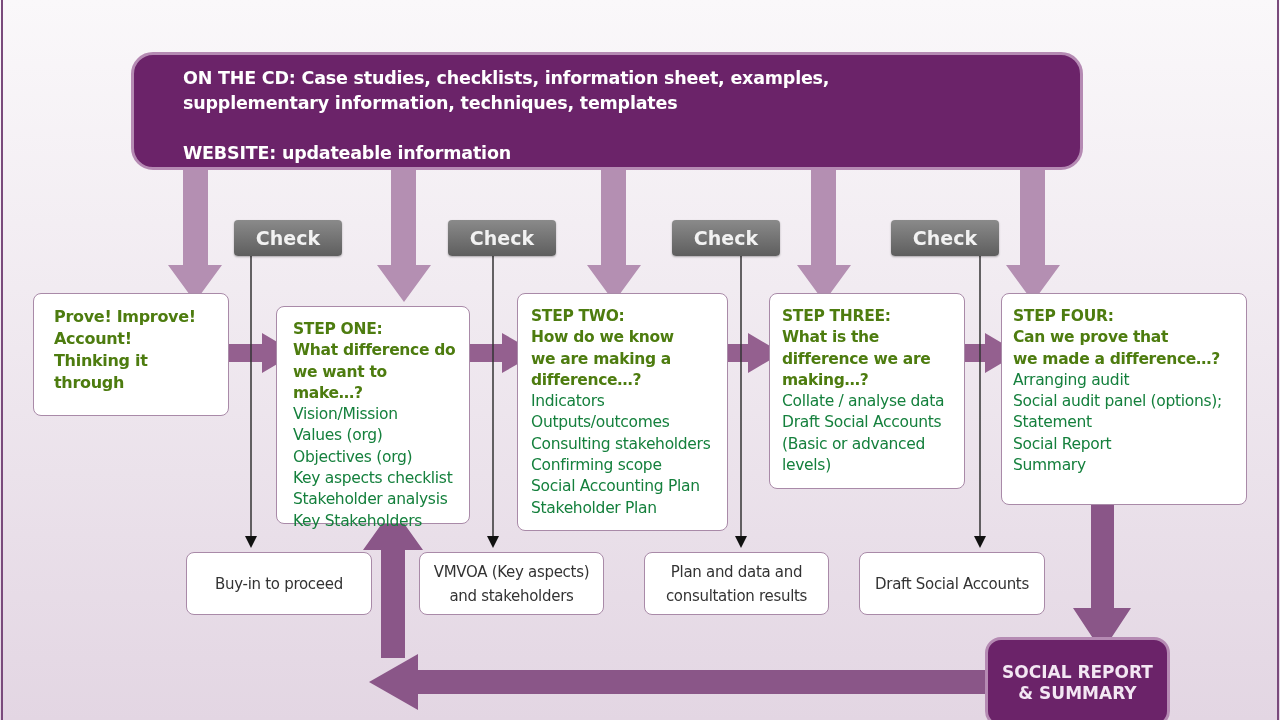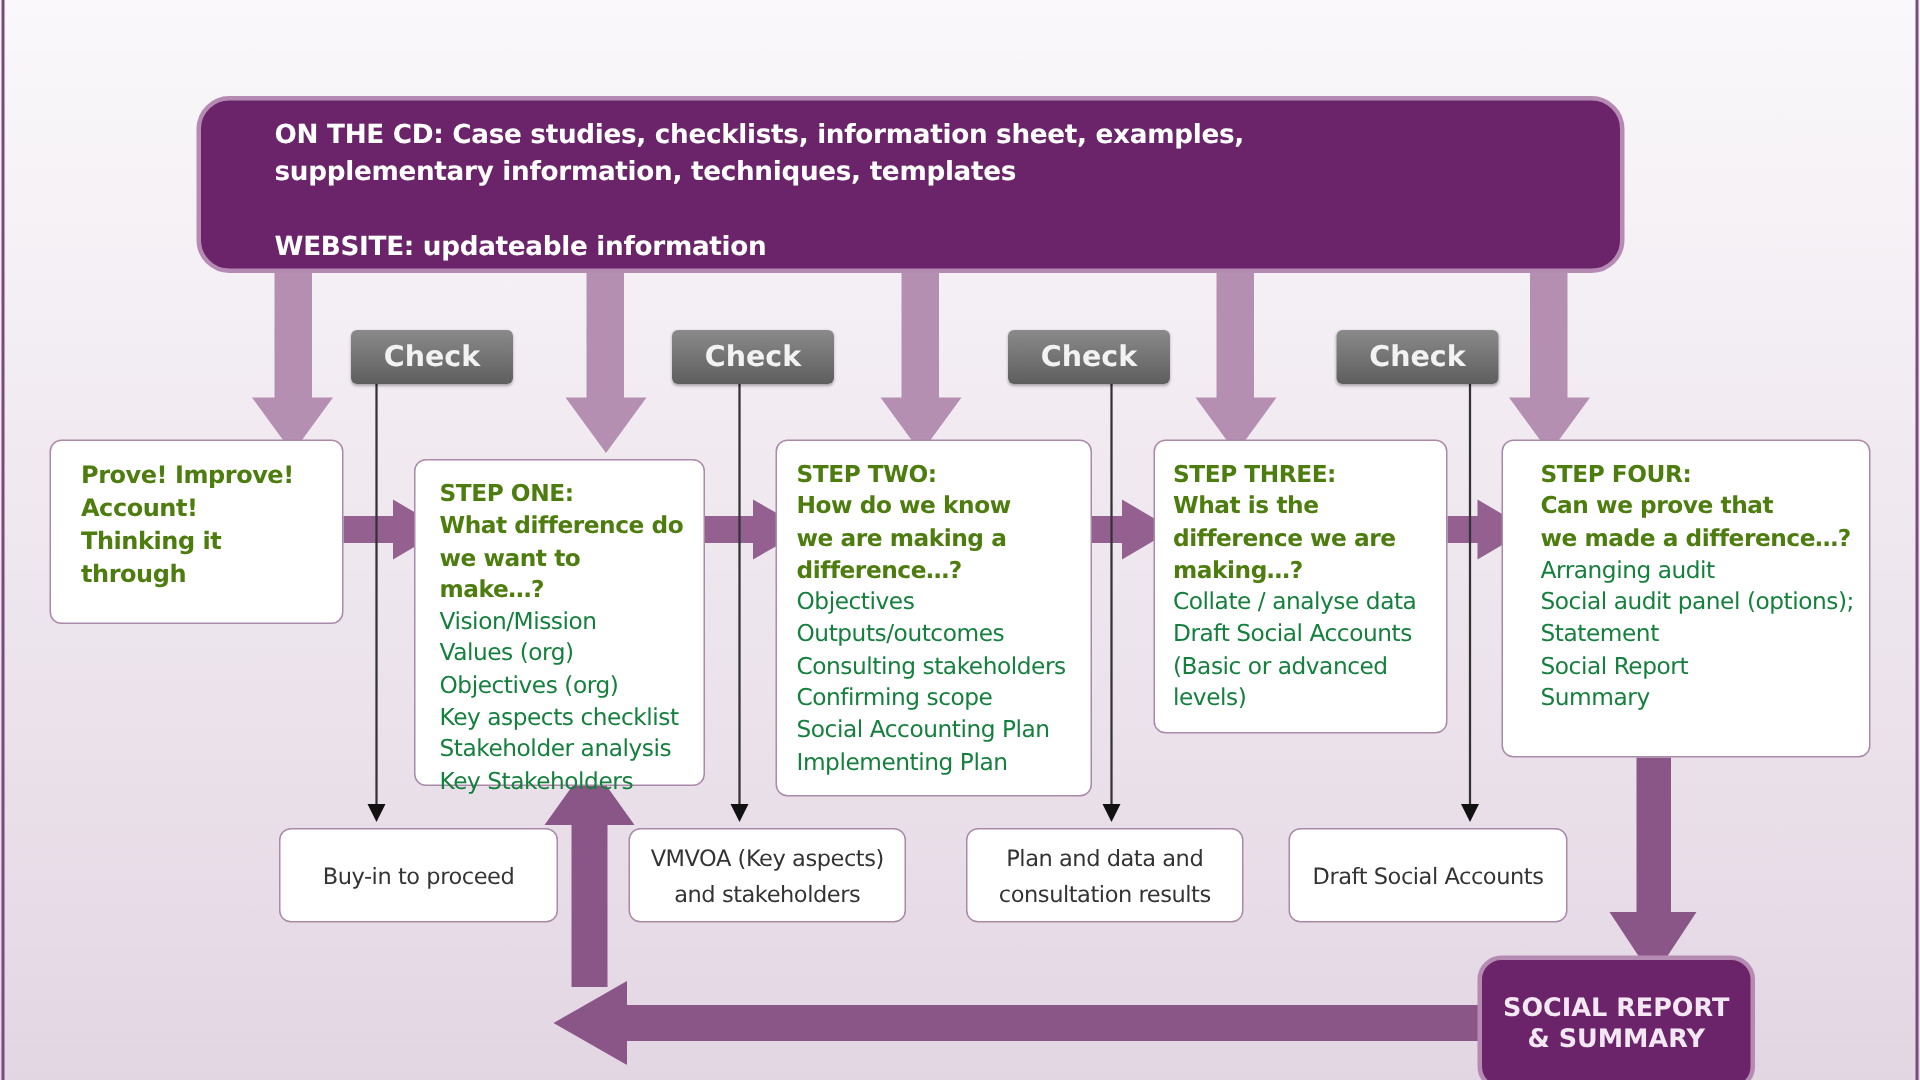--- a/index.html
+++ b/index.html
@@ -8,42 +8,41 @@
     background: linear-gradient(180deg, #faf8fa 0%, #f1ebf1 40%, #e3d6e3 100%);
     font-family: "DejaVu Sans", sans-serif;
   }
   .frame-line { position:absolute; top:0; bottom:0; width:2px; background:#7a4a7c; }
   #arrows { position:absolute; left:0; top:0; width:1280px; height:720px; }
   .banner {
     position:absolute; left:131px; top:52px; width:952px; height:118px;
     background:#6b2369; border:3px solid #b58ab3; border-radius:22px; box-sizing:border-box;
     color:#fff; font-weight:bold; font-size:17.5px; line-height:25px; padding:11px 0 0 49px;
     letter-spacing:-0.2px;
-    margin-top:12px;
   }
   .banner .gap { height:25px; }
   .check {
     position:absolute; top:220px; height:36px; width:108px;
     background:linear-gradient(180deg,#8a8a8a 0%,#5e5e5e 100%);
     border-radius:4px; color:#f2f2f2; font-weight:bold; font-size:19px;
     display:flex; align-items:center; justify-content:center;
     box-shadow:0 1px 2px rgba(0,0,0,0.3);
   }
   .box {
     position:absolute; background:#fff; border:1.5px solid #a98aa8; border-radius:8px;
     box-sizing:border-box; color:#2a2a2a; font-size:15.5px; line-height:21.3px;
     padding:12px 8px 8px 14px; letter-spacing:-0.3px;
   }
   .box .h { font-weight:bold; color:#4d7c0f; }
   .box .i { font-weight:normal; color:#15803d; }
   .intro { left:33px; top:293px; width:196px; height:123px; padding:12px 10px 0 20px; font-size:16px; line-height:22px; }
   .s1 { left:276px; top:306px; width:194px; height:218px; padding-left:16px; }
   .s2 { left:517px; top:293px; width:211px; height:238px; padding-left:13px; }
   .s3 { left:769px; top:293px; width:196px; height:196px; padding-left:12px; }
-  .s4 { left:1001px; top:293px; width:246px; height:212px; padding-left:25px; }
+  .s4 { left:1001px; top:293px; width:246px; height:212px; padding-left:11px; }
   .out {
     position:absolute; background:#fff; border:1.5px solid #a98aa8; border-radius:8px;
     box-sizing:border-box; color:#333; font-size:15px; line-height:24px; text-align:center;
     display:flex; align-items:center; justify-content:center; letter-spacing:-0.3px;
   }
   .o1 { left:186px; top:552px; width:186px; height:63px; }
   .o2 { left:419px; top:552px; width:185px; height:63px; }
   .o3 { left:644px; top:552px; width:185px; height:63px; }
   .o4 { left:859px; top:552px; width:186px; height:63px; }
   .report {
@@ -123,26 +122,26 @@
   <div class="i">Key aspects checklist</div>
   <div class="i">Stakeholder analysis</div>
   <div class="i">Key Stakeholders</div>
 </div>
 
 <div class="box s2">
   <div class="h">STEP TWO:</div>
   <div class="h">How do we know</div>
   <div class="h">we are making a</div>
   <div class="h">difference…?</div>
-  <div class="i">Objectives</div>
+  <div class="i">Indicators</div>
   <div class="i">Outputs/outcomes</div>
   <div class="i">Consulting stakeholders</div>
   <div class="i">Confirming scope</div>
   <div class="i">Social Accounting Plan</div>
-  <div class="i">Implementing Plan</div>
+  <div class="i">Stakeholder Plan</div>
 </div>
 
 <div class="box s3">
   <div class="h">STEP THREE:</div>
   <div class="h">What is the</div>
   <div class="h">difference we are</div>
   <div class="h">making…?</div>
   <div class="i">Collate / analyse data</div>
   <div class="i">Draft Social Accounts</div>
   <div class="i">(Basic or advanced</div>

